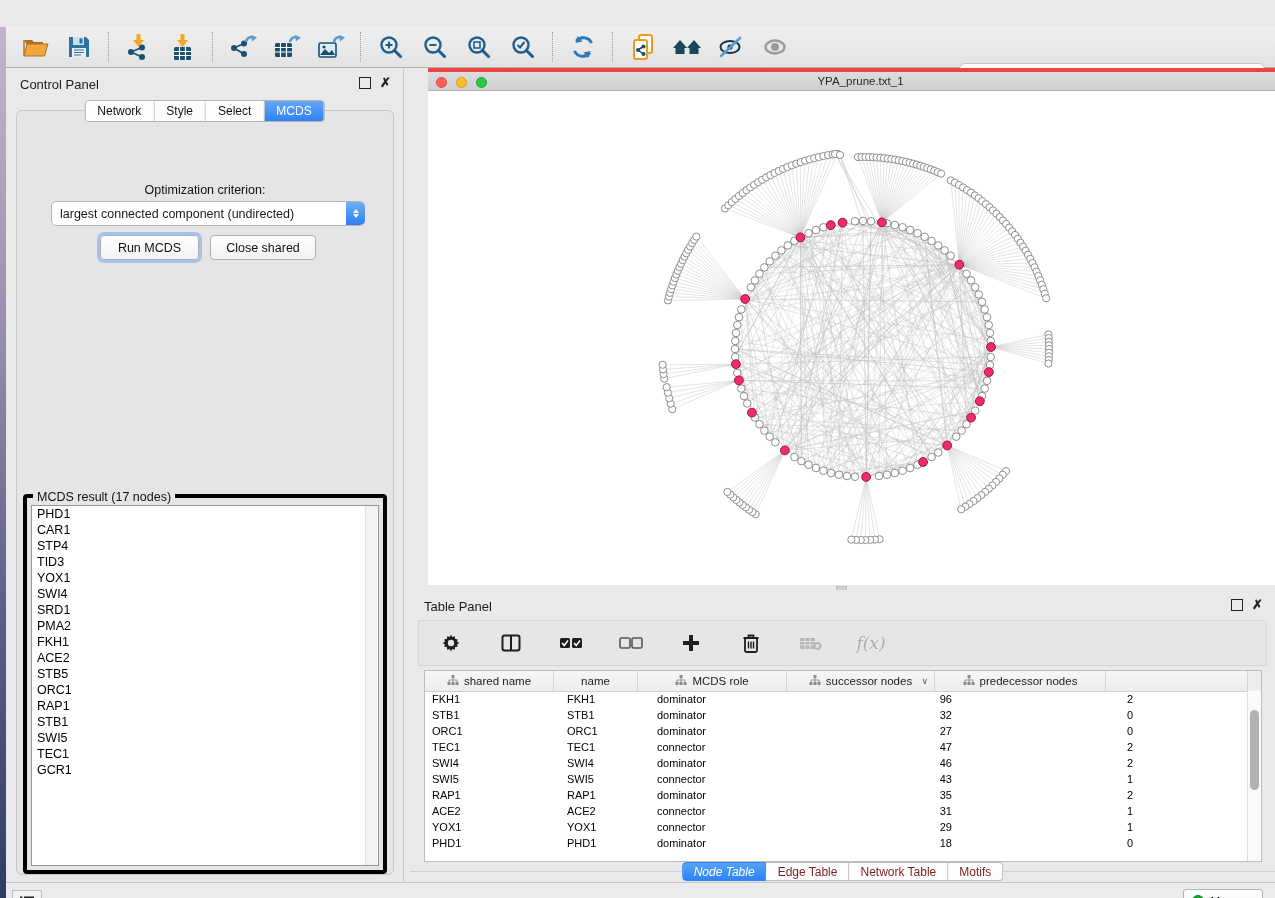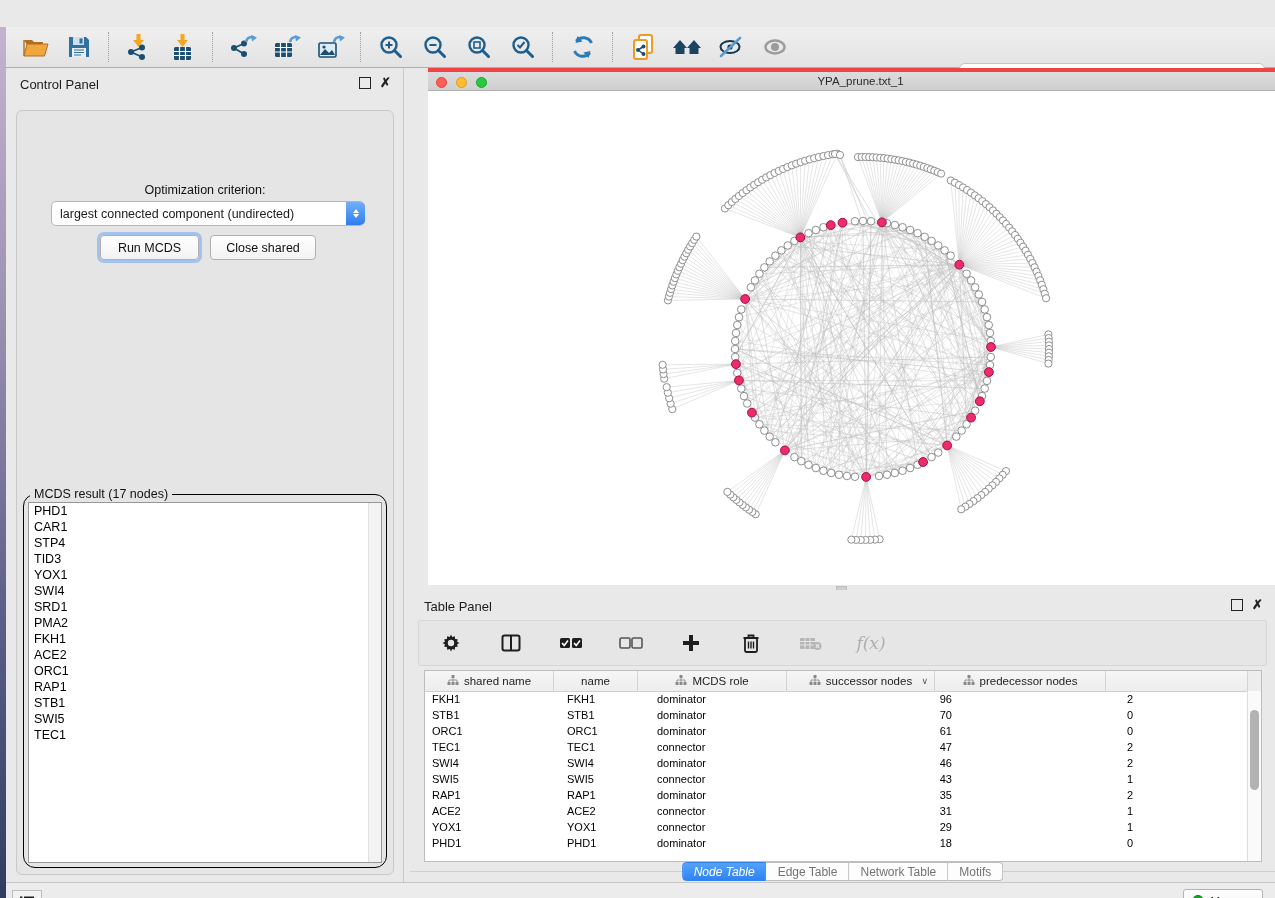--- a/index.html
+++ b/index.html
@@ -43,21 +43,21 @@
   #criterion-select .val{flex:1;font-size:12.5px;padding-left:8px;white-space:nowrap;}
   #criterion-select .stepper{width:19px;height:23px;margin-right:-1px;border-radius:0 5px 5px 0;
     background:linear-gradient(#6fb0f9,#2f7df0);display:flex;flex-direction:column;align-items:center;justify-content:center;gap:1px;}
   .chev{width:0;height:0;border-left:3.5px solid transparent;border-right:3.5px solid transparent;}
   .chev.up{border-bottom:4px solid #fff;}
   .chev.down{border-top:4px solid #fff;}
   .aq-btn{position:absolute;height:23px;background:linear-gradient(#ffffff,#f2f2f2);border:1px solid #b0b0b0;
     border-radius:4px;font-size:12.5px;color:#111;display:flex;align-items:center;justify-content:center;}
   #run-btn{left:83px;top:124px;width:97px;box-shadow:0 0 0 3px rgba(110,165,245,.55);}
   #close-panel-btn{left:193px;top:124px;width:104px;}
-  #mcds-group{position:absolute;left:6px;right:6px;top:383px;height:372px;border:1px solid #000000;border-radius:12px;}
+  #mcds-group{position:absolute;left:6px;right:6px;top:383px;height:372px;border:4px solid #000000;border-radius:4px;}
   #mcds-legend{position:absolute;top:-8px;left:6px;background:#e5e5e5;padding:0 4px;font-size:12.5px;color:#111;}
   #mcds-list{position:absolute;left:4px;right:4px;top:7px;bottom:4px;background:#fff;border:1px solid #979797;overflow:hidden;}
   #mcds-track{position:absolute;top:0;right:0;bottom:0;width:12px;background:#f3f3f3;border-left:1px solid #e0e0e0;}
   .mcds-item{font-size:12.5px;line-height:16px;padding-left:5px;color:#000;}
   
   #net-window{left:428px;top:41px;width:865px;height:517px;background:#ef4444;}
   #net-titlebar{position:absolute;left:0;top:4px;width:865px;height:18px;
     background:linear-gradient(#dcdcdc,#cfcfcf);border-bottom:1px solid #b0b0b0;}
   .tl{position:absolute;top:4.5px;width:9px;height:9px;border-radius:50%;}
   #tl-red{left:8px;background:#ff5f57;border:0.5px solid #e0443e;}
@@ -81,21 +81,21 @@
   #nt-body{position:absolute;left:0;top:20px;right:13px;bottom:0;overflow:hidden;}
   .trow{display:flex;height:16px;align-items:center;}
   .tcell{font-size:11px;color:#000;white-space:nowrap;overflow:hidden;}
   .tcell.left{padding-left:7px;text-align:left;}
   .tcell.right{padding-right:11px;text-align:right;}
   #nt-scroll{position:absolute;right:0;top:20px;bottom:0;width:13px;background:#fafafa;border-left:1px solid #dedede;}
   #nt-thumb{position:absolute;left:1.5px;width:9px;top:11%;height:47%;background:#b2b2b2;border-radius:5px;}
   #nt-corner{position:absolute;right:0;top:0;width:13px;height:20px;background:#ededed;border-left:1px solid #d4d4d4;border-bottom:1px solid #cfcfcf;}
   #tp-tabs{position:absolute;left:50%;transform:translateX(-50%);top:272px;display:flex;height:19px;z-index:2;}
   .tp-tab{font-size:12px;padding:0 11px;display:flex;align-items:center;background:#fdfdfd;border:1px solid #bdbdbd;
-    border-left:none;color:#737373;}
+    border-left:none;color:#7f1d1d;}
   .tp-tab:first-child{border-left:1px solid #bdbdbd;border-radius:4px 0 0 4px;}
   .tp-tab:last-child{border-radius:0 4px 4px 0;}
   .tp-tab.active{background:linear-gradient(#55a3f8,#2f82f4);color:#fff;border-color:#2f82f4;font-style:italic;}
   #tp-tabline{position:absolute;left:0;right:0;top:281px;border-top:1px solid #cfcfcf;}
   
   #status-bar{left:6px;top:855px;width:1269px;height:33px;background:#ececec;border-top:1px solid #c6c6c6;}
   #list-btn{position:absolute;left:6px;top:7px;width:28px;height:21px;background:#f2f2f2;border:1px solid #bdbdbd;
     display:flex;align-items:center;justify-content:center;}
   #memory-btn{position:absolute;right:12px;top:6px;height:22px;padding:0 10px 0 8px;background:linear-gradient(#fff,#f0f0f0);
     border:1px solid #b3b3b3;border-radius:3px;display:flex;align-items:center;gap:6px;font-size:11.5px;color:#111;}
@@ -259,20 +259,26 @@
     <input type="text" placeholder="" style="">
   </div>
 </div>
 
 <div class="abs" id="control-panel">
   <div class="panel-title">Control Panel</div>
   <div class="win-btns">
     <span class="float-btn"></span>
     <span class="close-btn">✗</span>
   </div>
+  <div id="cp-tabs">
+      <div class="seg">Network</div>
+      <div class="seg">Style</div>
+      <div class="seg">Select</div>
+      <div class="seg active">MCDS</div>
+    </div>
   <div id="cp-content">
     <div id="opt-label">Optimization criterion:</div>
     <div id="criterion-select">
       <span class="val">largest connected component (undirected)</span>
       <span class="stepper">
           <span class="chev up"></span>
           <span class="chev down"></span>
         </span>
     </div>
     <div class="aq-btn" id="run-btn">Run MCDS</div>
@@ -283,25 +289,27 @@
         <div class="mcds-item">PHD1</div>
           <div class="mcds-item">CAR1</div>
           <div class="mcds-item">STP4</div>
           <div class="mcds-item">TID3</div>
           <div class="mcds-item">YOX1</div>
           <div class="mcds-item">SWI4</div>
           <div class="mcds-item">SRD1</div>
           <div class="mcds-item">PMA2</div>
           <div class="mcds-item">FKH1</div>
           <div class="mcds-item">ACE2</div>
+          <div class="mcds-item">STB5</div>
           <div class="mcds-item">ORC1</div>
           <div class="mcds-item">RAP1</div>
           <div class="mcds-item">STB1</div>
           <div class="mcds-item">SWI5</div>
           <div class="mcds-item">TEC1</div>
+          <div class="mcds-item">GCR1</div>
           <div id="mcds-track"></div>
       </div>
     </div>
   </div>
 </div>
 
 <div class="abs" id="net-window">
   <div id="net-titlebar">
     <span class="tl" id="tl-red"></span>
     <span class="tl" id="tl-yellow"></span>
@@ -1160,28 +1168,28 @@
           <div class="tcell left" style="width: 128px;">FKH1</div>
           <div class="tcell left" style="width: 83px;">FKH1</div>
           <div class="tcell left" style="width: 148px;">dominator</div>
           <div class="tcell right" style="width: 147px;">96</div>
           <div class="tcell right" style="width: 170px;">2</div>
         </div>
         <div class="trow">
           <div class="tcell left" style="width: 128px;">STB1</div>
           <div class="tcell left" style="width: 83px;">STB1</div>
           <div class="tcell left" style="width: 148px;">dominator</div>
-          <div class="tcell right" style="width: 147px;">70</div>
+          <div class="tcell right" style="width: 147px;">32</div>
           <div class="tcell right" style="width: 170px;">0</div>
         </div>
         <div class="trow">
           <div class="tcell left" style="width: 128px;">ORC1</div>
           <div class="tcell left" style="width: 83px;">ORC1</div>
           <div class="tcell left" style="width: 148px;">dominator</div>
-          <div class="tcell right" style="width: 147px;">61</div>
+          <div class="tcell right" style="width: 147px;">27</div>
           <div class="tcell right" style="width: 170px;">0</div>
         </div>
         <div class="trow">
           <div class="tcell left" style="width: 128px;">TEC1</div>
           <div class="tcell left" style="width: 83px;">TEC1</div>
           <div class="tcell left" style="width: 148px;">connector</div>
           <div class="tcell right" style="width: 147px; text-align: right;">47</div>
           <div class="tcell right" style="width: 170px;">2</div>
         </div>
         <div class="trow">

